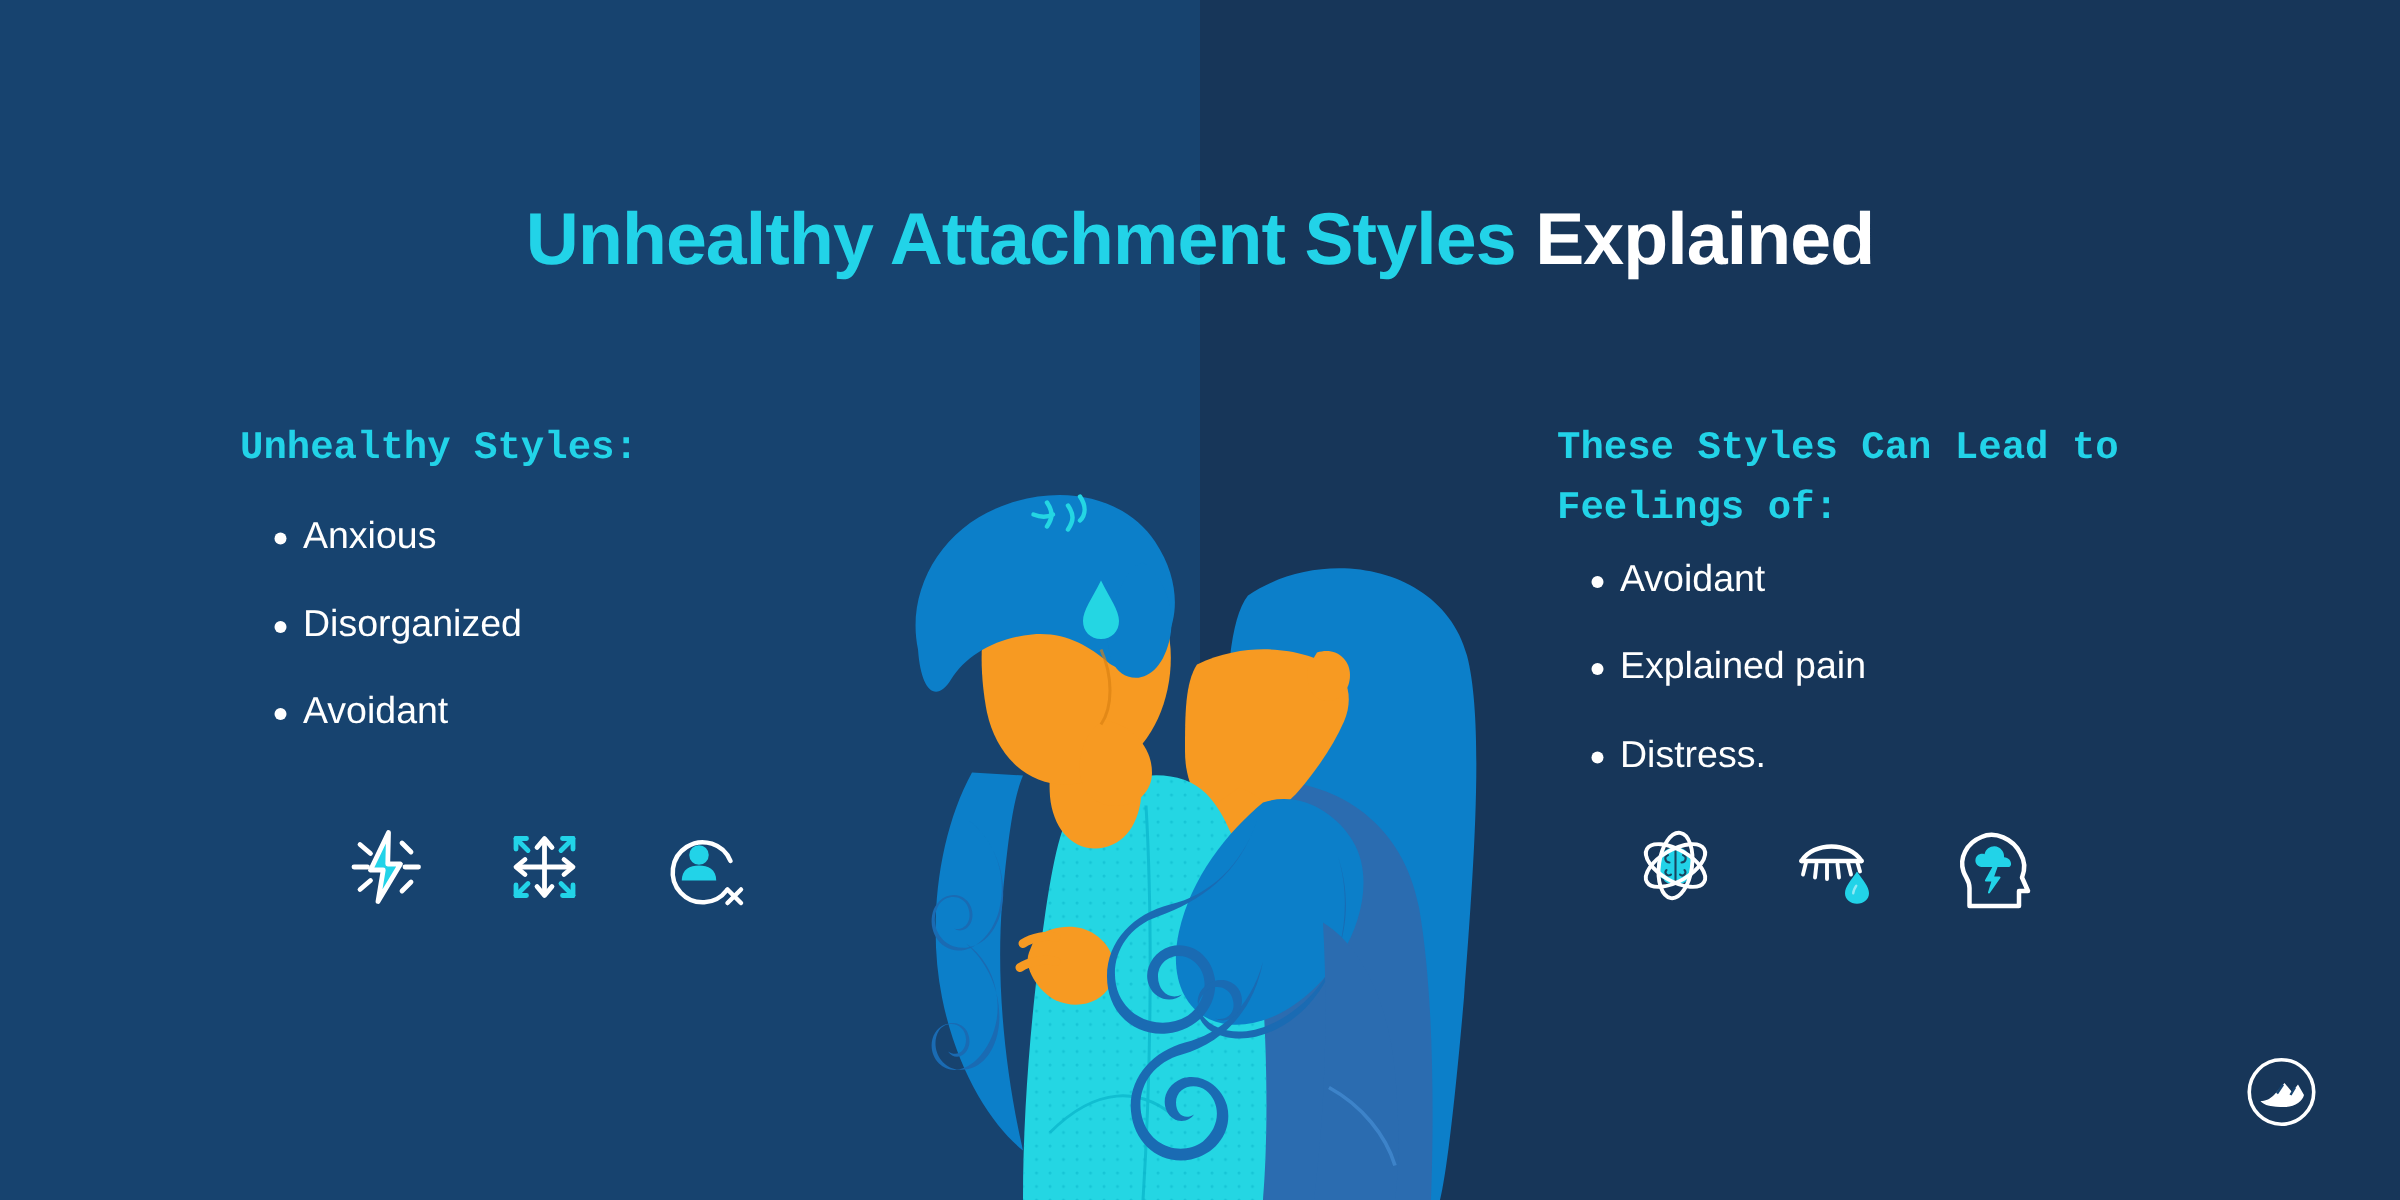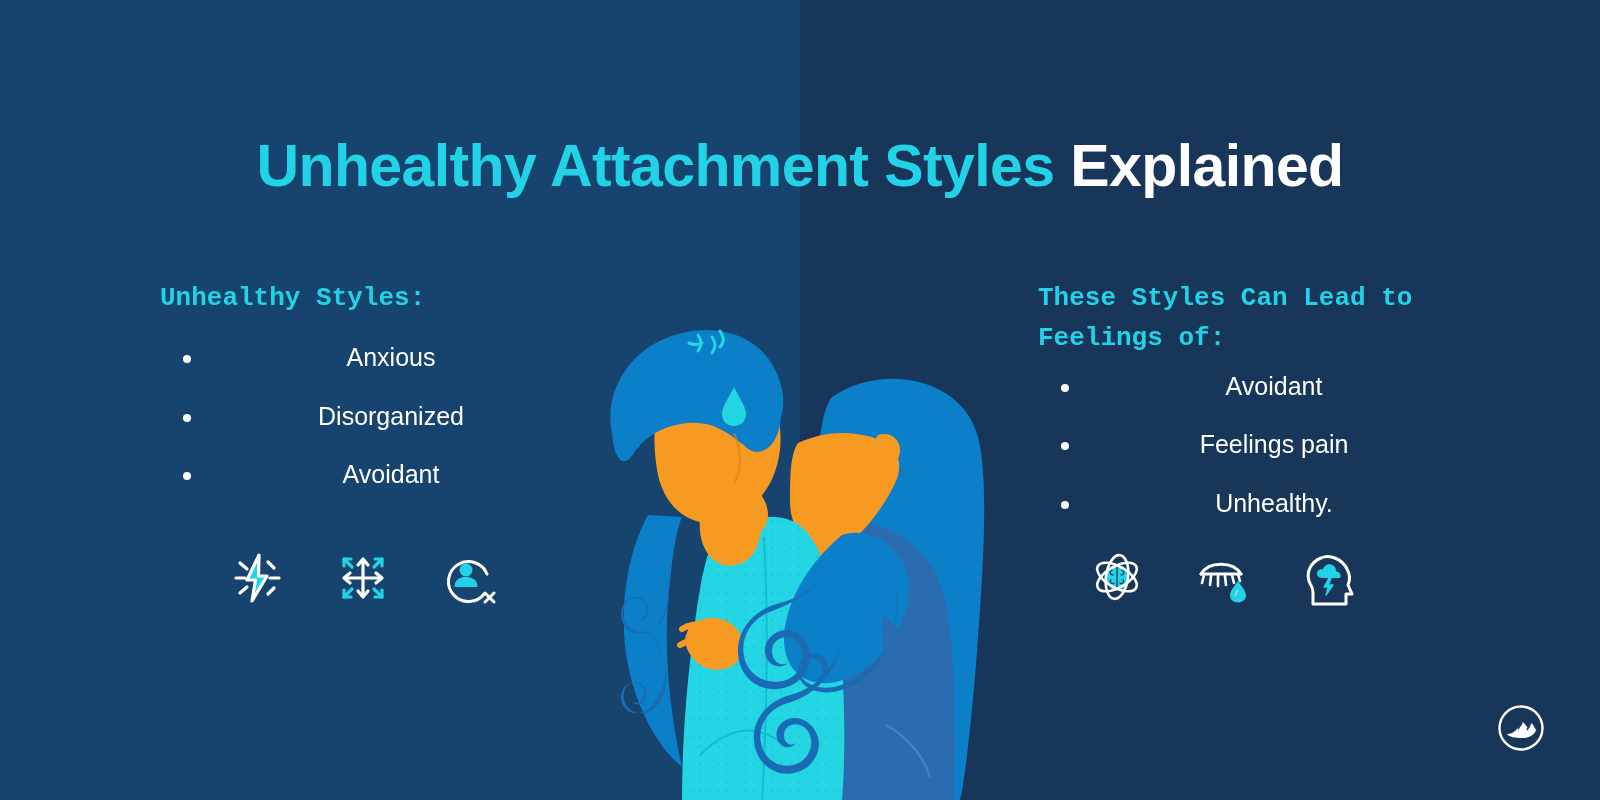--- a/index.html
+++ b/index.html
@@ -31,21 +31,21 @@
     left: 800px; top: 0;
     width: 800px; height: 800px;
     background: #173659;
   }
   
   .title {
     position: absolute;
     left: 0; top: 134px;
     width: 1600px;
     text-align: center;
-    font-size: 59px;
+    font-size: 49px;
     font-weight: bold;
     letter-spacing: -0.6px;
     white-space: nowrap;
     line-height: 1.1;
   }
   .title-cyan { color: #22d3e8; }
   .title-white { color: #ffffff; }
 
   
   .col {
@@ -62,21 +62,20 @@
     line-height: 1.55;
     margin: 0 0 26px 0;
     font-family: Liberation Mono, monospace;
   }
   .col-right .col-head { margin-bottom: 14px; }
 
   .bullets {
     list-style: none;
     margin: 0;
     padding: 0;
-    text-align: center;
   }
   .bullets li {
     position: relative;
     color: #ffffff;
     font-size: 25px;
     line-height: 1.1;
     padding-left: 42px;
     margin-bottom: 31px;
   }
   .bullets li::before {
@@ -198,22 +197,22 @@
         </g>
       </svg>
     </div>
 
   </div>
 
   <div class="col col-right">
     <h2 class="col-head">These Styles Can Lead to Feelings of:</h2>
     <ul class="bullets">
       <li>Avoidant</li>
-      <li>Feelings pain</li>
-      <li>Unhealthy.</li>
+      <li>Explained pain</li>
+      <li>Distress.</li>
     </ul>
   </div>
 
   <div class="icon-row icon-row-right">
 
     <div class="icon-cell">
       <svg width="60" height="60" viewBox="0 0 60 60">
         <path d="M30 17 C24 17 21 20 21 24 C18 25 17 28 18.5 31 C17.5 34 19 37 22 38 C23 41 27 42 30 40 Z" fill="#22d3e8"></path>
         <path d="M30 17 C36 17 39 20 39 24 C42 25 43 28 41.5 31 C42.5 34 41 37 38 38 C37 41 33 42 30 40 Z" fill="#22d3e8"></path>
         <g stroke="#19455f" stroke-width="1.4" fill="none" stroke-linecap="round">

